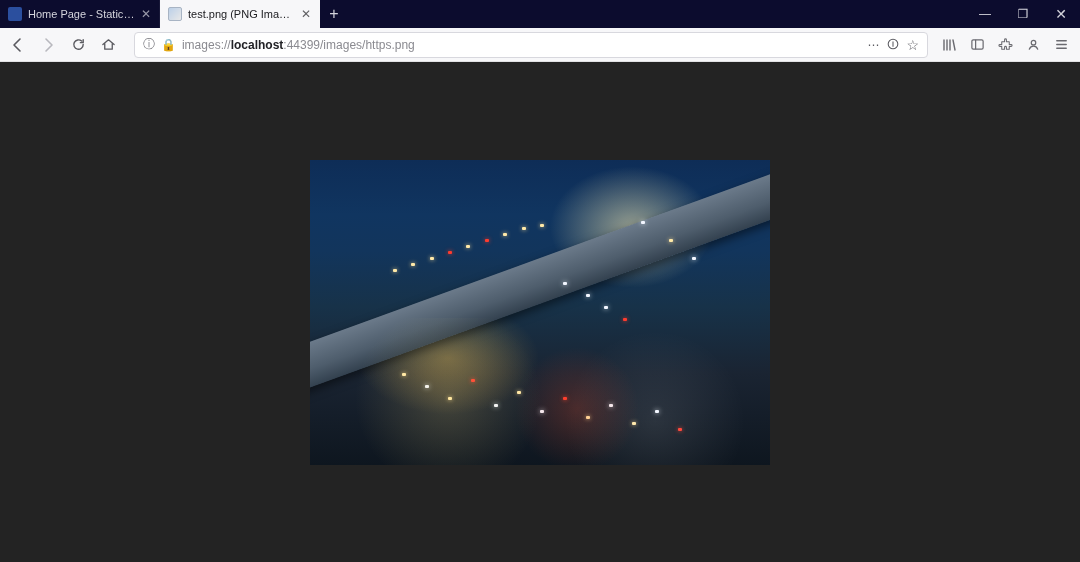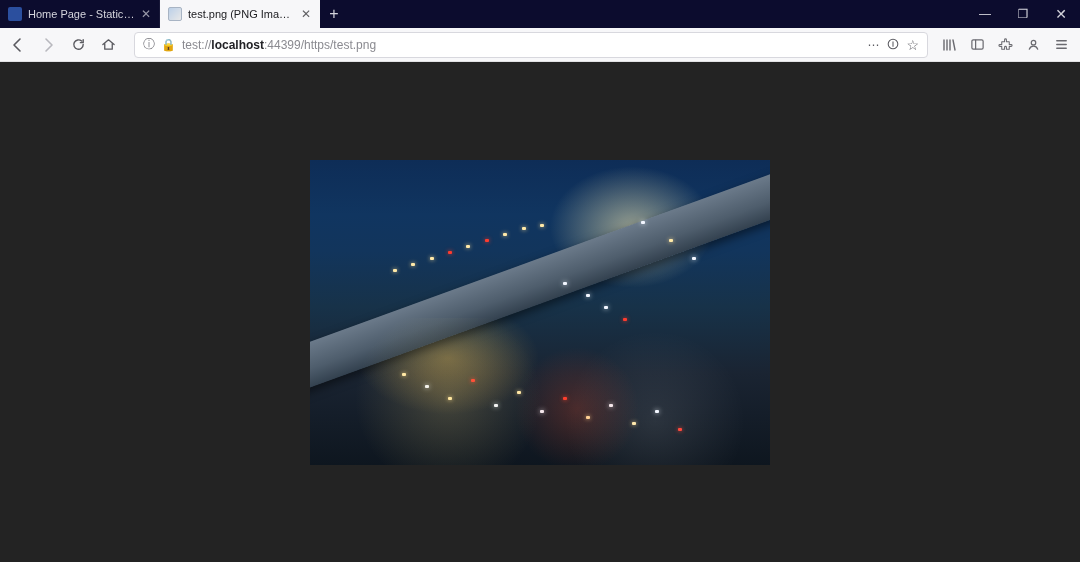--- a/index.html
+++ b/index.html
@@ -134,21 +134,21 @@
   <div class="navbtn">
     <svg width="15" height="15" viewBox="0 0 16 16">
         <path d="M2 8l6-5 6 5M4 7v6h8V7" fill="none" stroke="currentColor" stroke-width="1.4" stroke-linecap="round" stroke-linejoin="round"></path>
       </svg>
   </div>
 
   <div class="urlbar">
     <span style="color:#7a7a80;">ⓘ</span>
     <span class="lock">🔒</span>
     <span class="urltext">
-      <span class="dim">test://</span><span class="host">localhost</span><span class="dim">:44399/https/test.png</span>
+      <span class="dim">images://</span><span class="host">localhost</span><span class="dim">:44399/images/https.png</span>
     </span>
     <span style="letter-spacing:1px;">⋯</span>
     <span style="font-size:11px;">
       <svg width="14" height="14" viewBox="0 0 16 16">
           <circle cx="8" cy="8" r="5.5" fill="none" stroke="currentColor" stroke-width="1.2"></circle>
           <path d="M8 5v6" stroke="currentColor" stroke-width="1.2"></path>
         </svg>
     </span>
     <span style="font-size:14px;">☆</span>
   </div>

